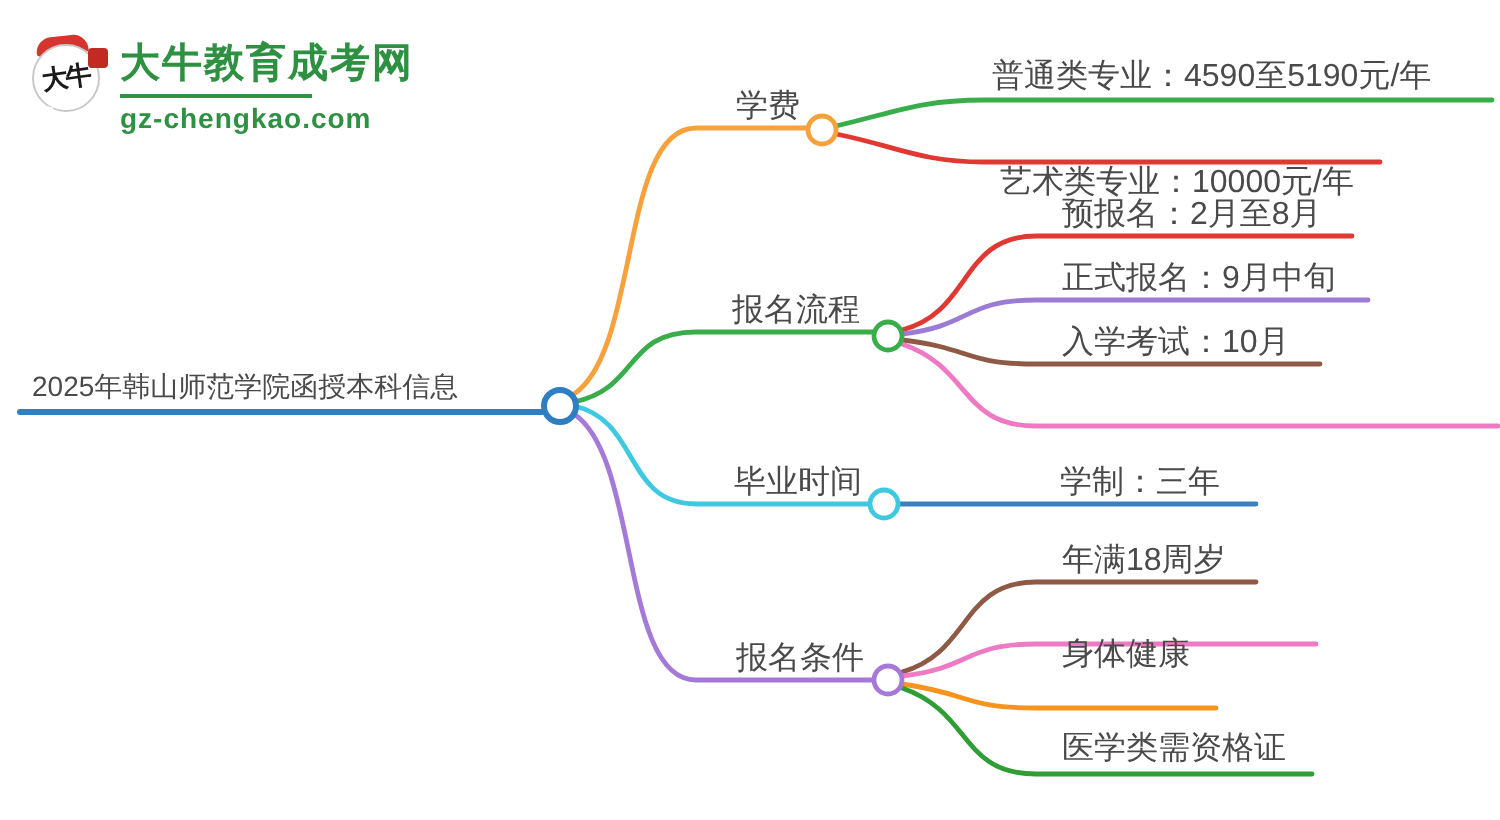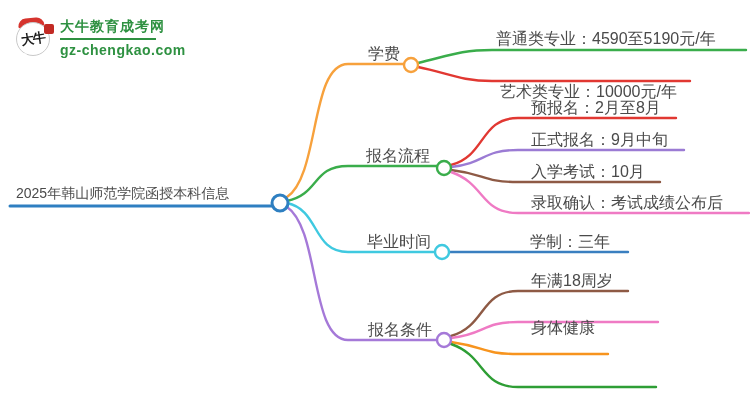--- a/index.html
+++ b/index.html
@@ -12,21 +12,21 @@
   .logo-icon{position:relative;width:38px;height:40px;}
   .logo-bubble{
     position:absolute;left:0;top:4px;width:32px;height:32px;border-radius:50%;
     background:#fff;border:1px solid #c9c9c9;display:flex;align-items:center;justify-content:center;
   }
   .logo-char{font-size:13px;line-height:12px;font-weight:bold;color:#1a1a1a;text-align:center;letter-spacing:-1px;transform:rotate(-8deg);}
   .logo-cap{position:absolute;left:2px;top:0px;width:26px;height:9px;background:#d6342e;border-radius:12px 12px 2px 2px;transform:rotate(-6deg);}
   .logo-seal{position:absolute;right:0;top:6px;width:10px;height:10px;background:#c22a24;border-radius:2px;}
   .logo-tail{position:absolute;left:3px;bottom:-2px;width:0;height:0;border-left:7px solid transparent;border-top:7px solid #fff;transform:rotate(12deg);}
   .logo-textcol{margin-left:6px;}
-  .logo-name{font-size:14px;font-weight:bold;letter-spacing:1px;}
+  .logo-name{font-size:20px;font-weight:bold;letter-spacing:1px;}
   .logo-divider{height:2px;margin:2px 0 2px 0;width:96px;}
   .logo-url{font-size:14px;font-weight:bold;letter-spacing:0.5px;}
   
   .lbl{position:absolute;white-space:nowrap;color:#4a4a4a;line-height:1.1;}
   .lbl-root{font-size:14px;}
   .lbl-node{font-size:16px;}
   svg{position:absolute;left:0;top:0;}
 </style>
 </head>
 <body>
@@ -83,22 +83,22 @@
   <div class="lbl lbl-root" style="left:16px;top:186px;">2025年韩山师范学院函授本科信息</div>
 
   <div class="lbl lbl-node" style="left:368px;top:45px;">学费</div>
   <div class="lbl lbl-node" style="left:496px;top:30px;">普通类专业：4590至5190元/年</div>
   <div class="lbl lbl-node" style="left:500px;top:61px;margin-top:22px;">艺术类专业：10000元/年</div>
 
   <div class="lbl lbl-node" style="left:366px;top:147px;">报名流程</div>
   <div class="lbl lbl-node" style="left:531px;top:99px;">预报名：2月至8月</div>
   <div class="lbl lbl-node" style="left:531px;top:131px;">正式报名：9月中旬</div>
   <div class="lbl lbl-node" style="left:531px;top:163px;">入学考试：10月</div>
-  <div class="lbl lbl-node" style="left:531px;top:194px;">录取确认：考试成绩公布后</div>
 
   <div class="lbl lbl-node" style="left:367px;top:233px;">毕业时间</div>
   <div class="lbl lbl-node" style="left:530px;top:233px;">学制：三年</div>
 
   <div class="lbl lbl-node" style="left:368px;top:321px;">报名条件</div>
   <div class="lbl lbl-node" style="left:531px;top:272px;">年满18周岁</div>
   <div class="lbl lbl-node" style="left:531px;top:319px;">身体健康</div>
+  <div class="lbl lbl-node" style="left:531px;top:366px;">医学类需资格证</div>
 
 </div>
 
 </body></html>

